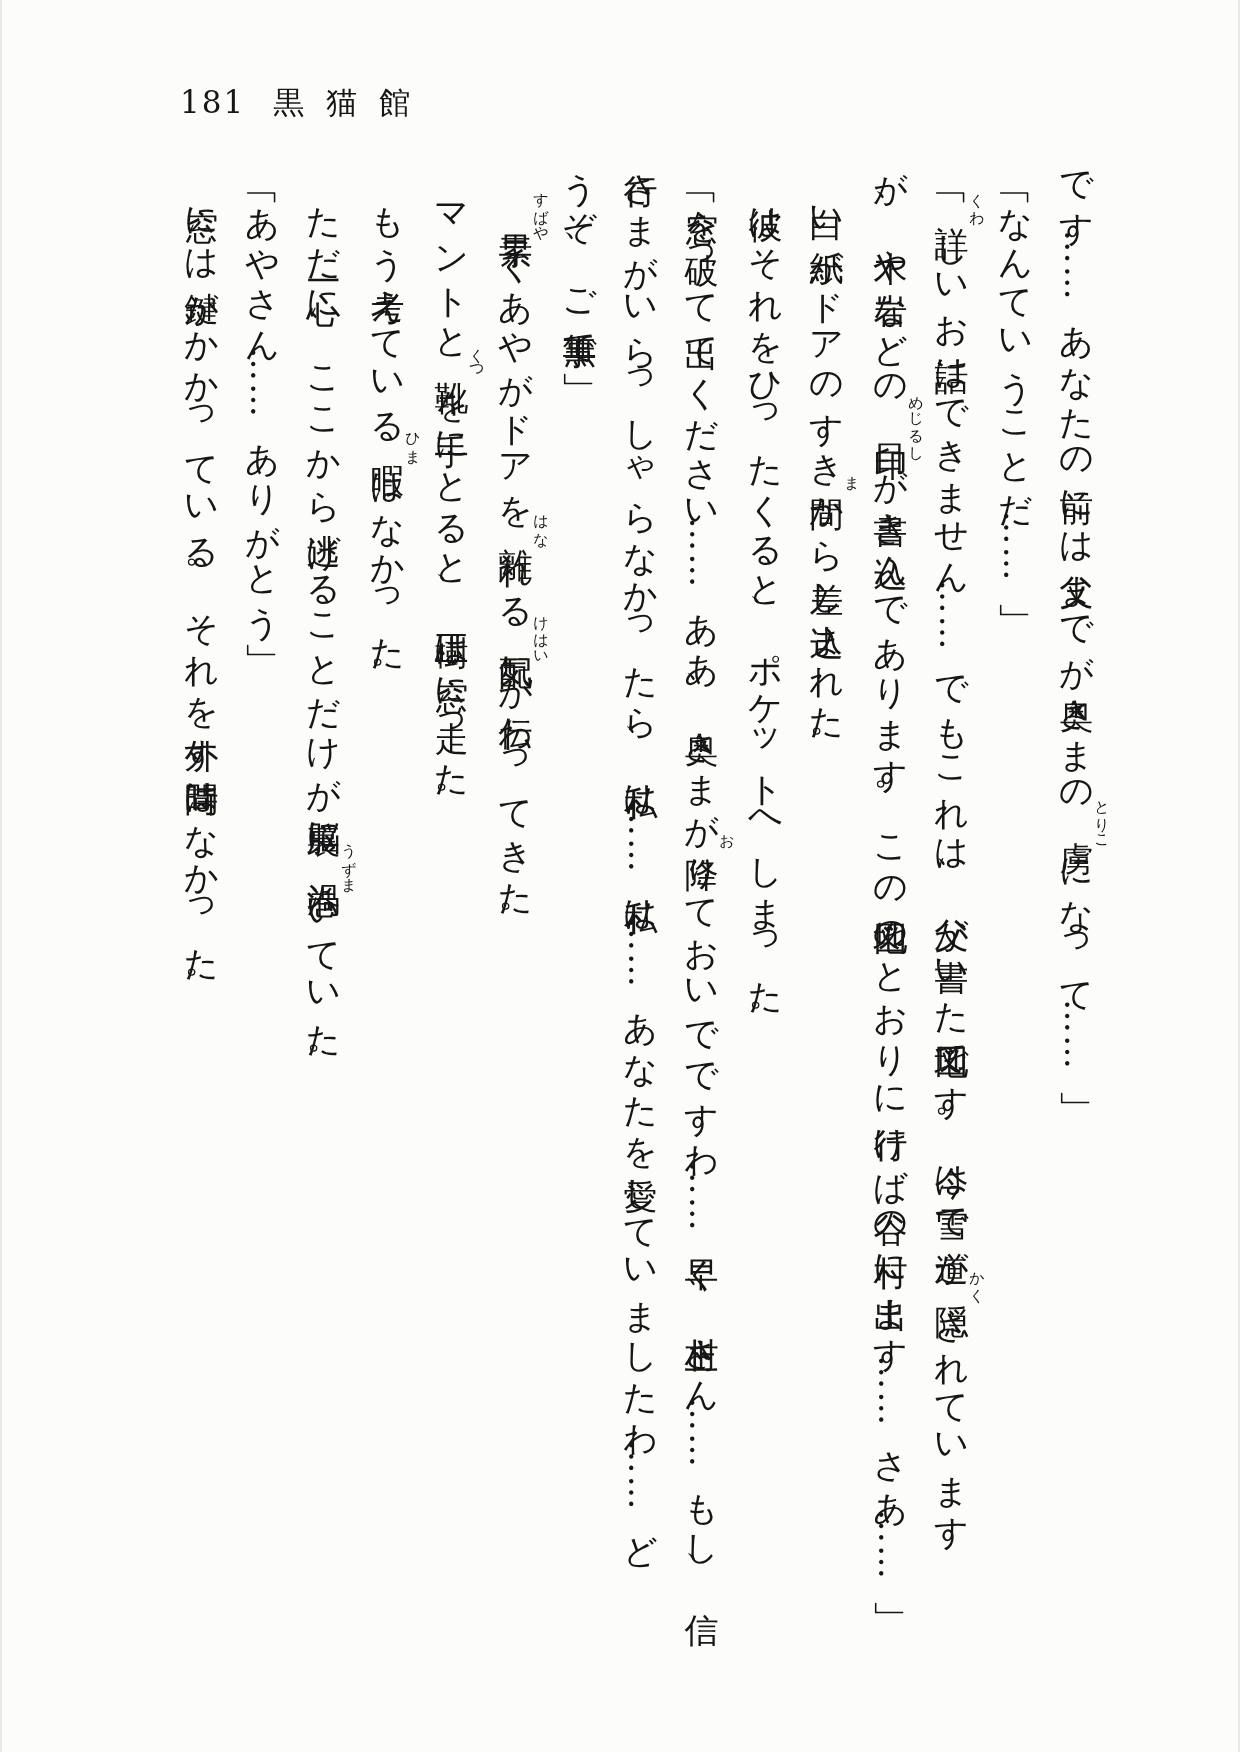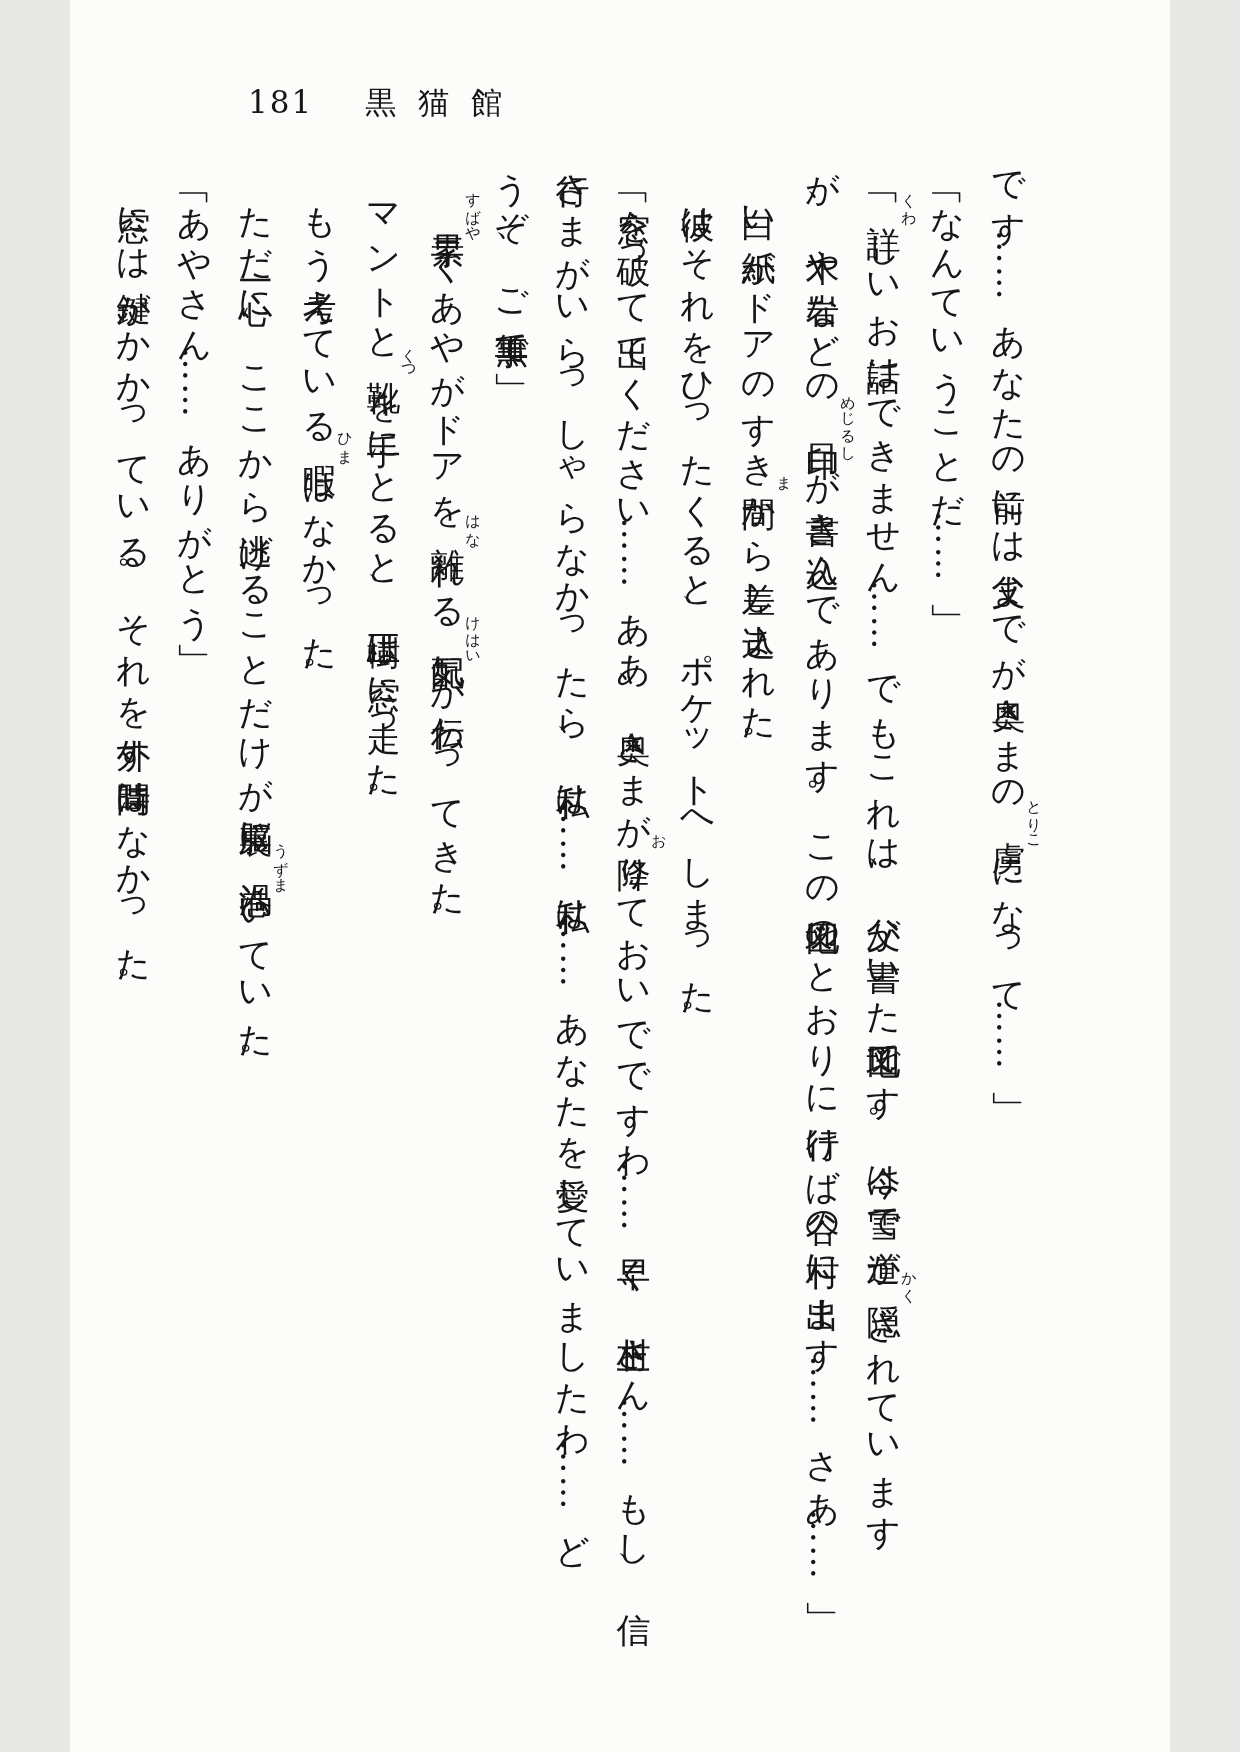--- a/index.html
+++ b/index.html
@@ -2,21 +2,21 @@
 <html lang="ja"><head>
 <meta charset="utf-8">
 <style>
   html, body {
     margin: 0;
     padding: 0;
     background: #e8e8e6;
   }
   .page {
     position: relative;
-    width: 1100px;
+    width: 1236px;
     height: 1752px;
     margin: 0 auto;
     background: #fcfcfa;
     color: #161616;
     font-family: "DejaVu Serif", "Liberation Serif", serif;
     overflow: hidden;
   }
   .page-header {
     position: absolute;
     left: 178px;
@@ -24,21 +24,21 @@
     display: flex;
     align-items: baseline;
     font-size: 31px;
     line-height: 1.2;
     color: #161616;
   }
   .page-number {
     letter-spacing: 2px;
   }
   .book-title {
-    margin-left: 52px;
+    margin-left: 28px;
     letter-spacing: 22px;
     white-space: nowrap;
   }
   .text-body {
     position: absolute;
     top: 148px;
     right: 128px;
     height: 1442px;
     writing-mode: vertical-rl;
     -webkit-writing-mode: vertical-rl;

